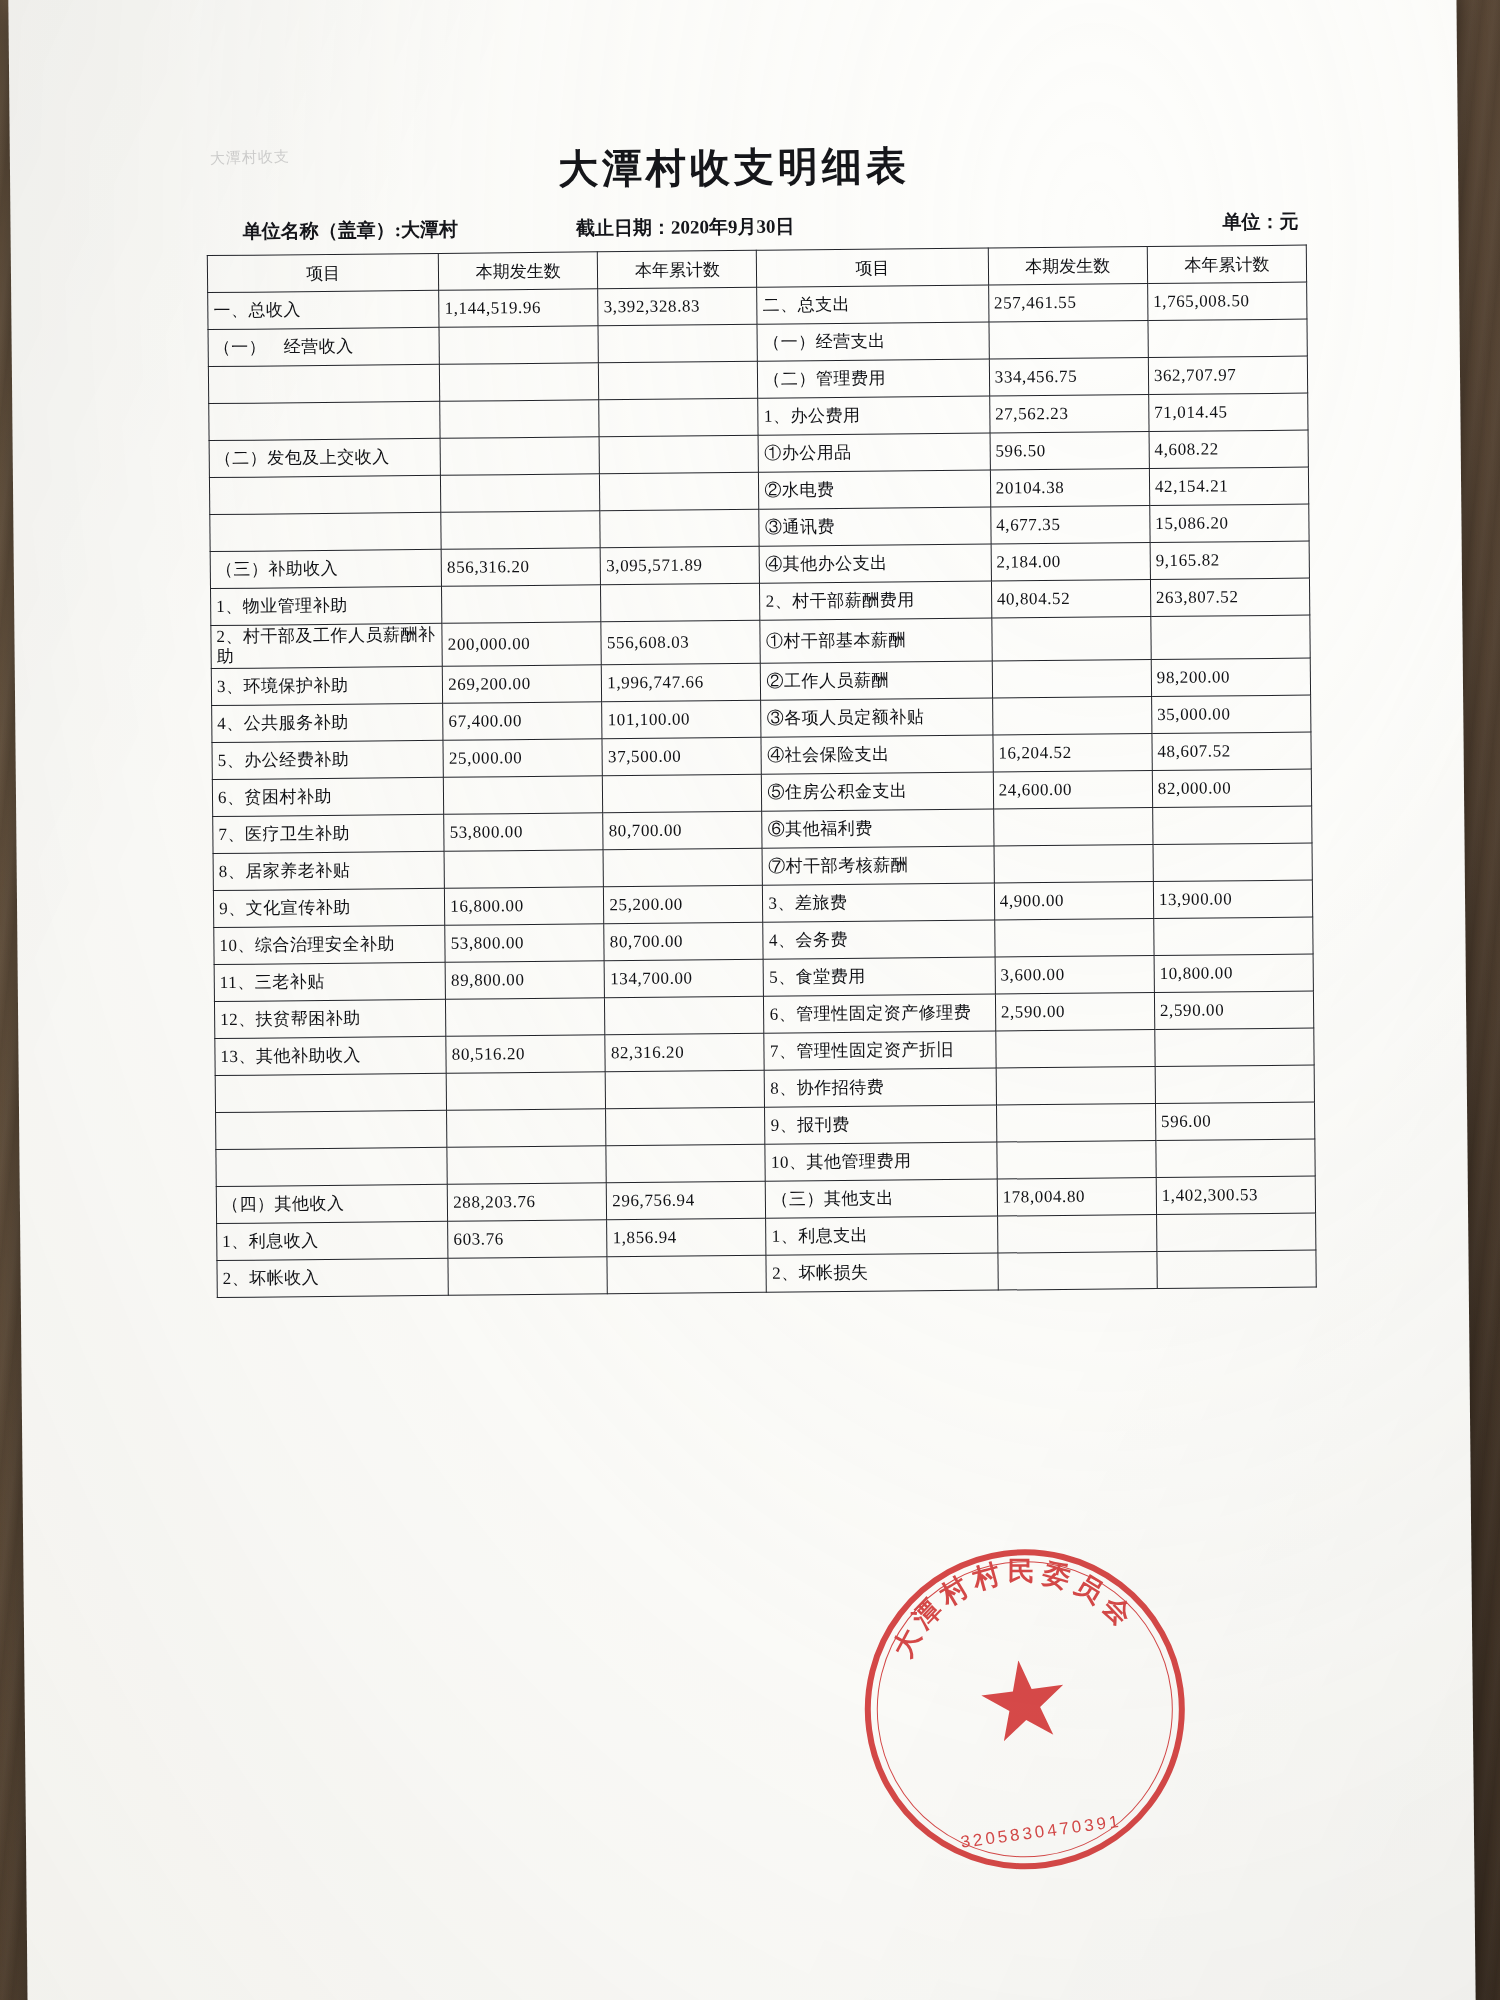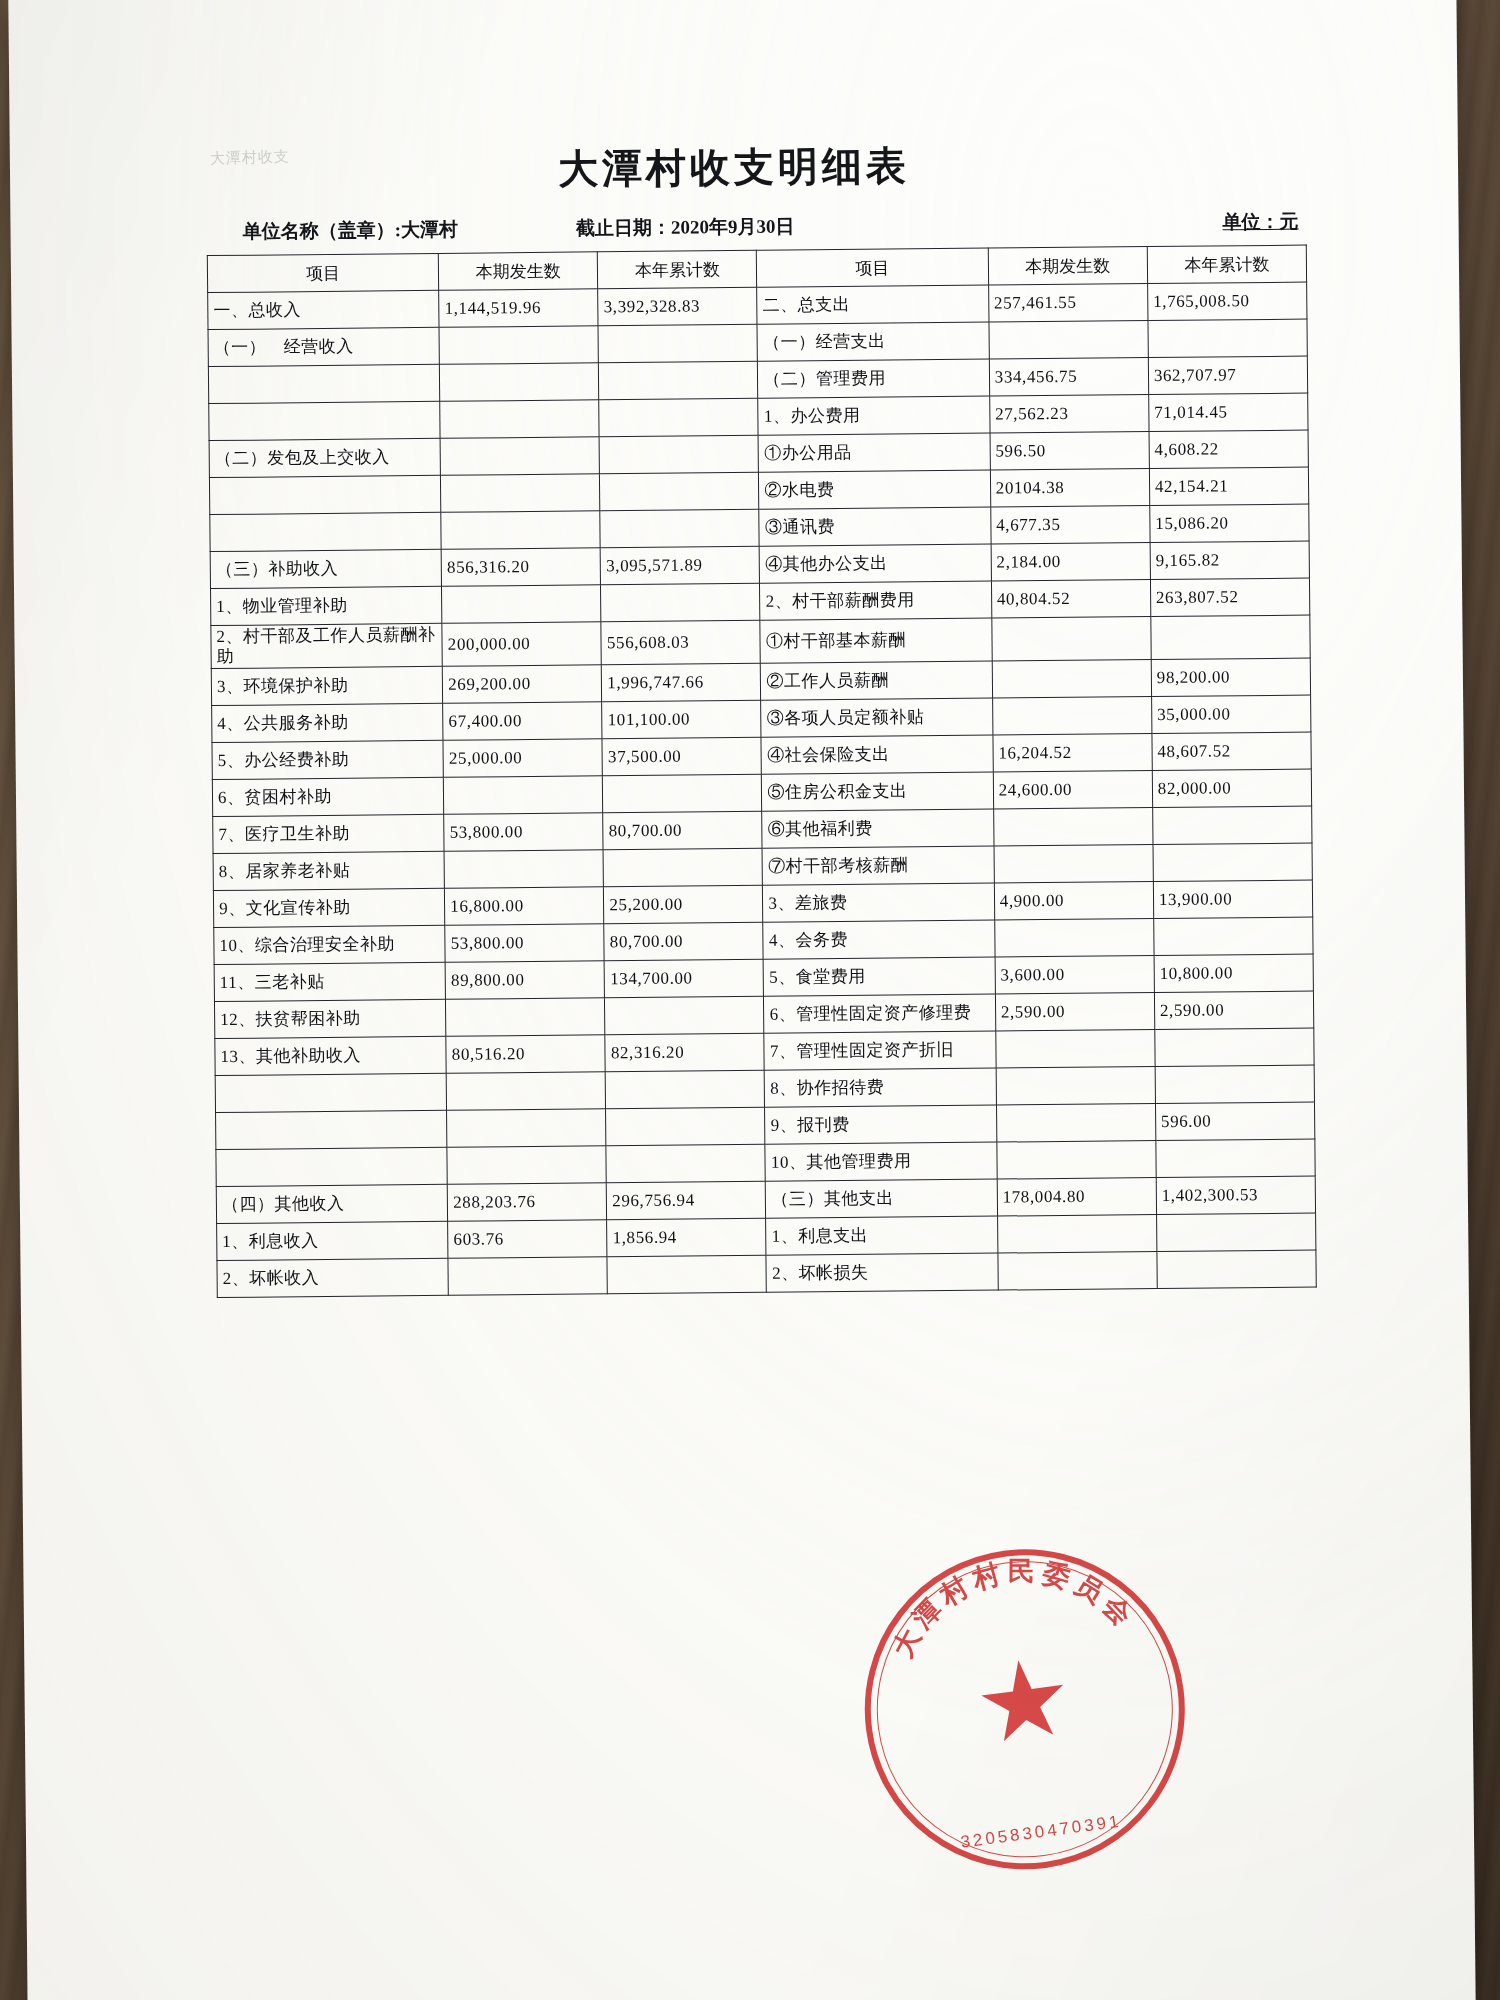--- a/index.html
+++ b/index.html
@@ -89,21 +89,21 @@
     left: 232px;
     right: 160px;
     font-size: 19px;
     font-weight: bold;
     color: #14151a;
     display: flex;
     align-items: baseline;
   }
   .meta-unit { flex: 0 0 auto; }
   .meta-date { flex: 0 0 auto; margin-left: 118px; font-weight: bold; }
-  .meta-money { margin-left: auto; font-weight: bold; text-decoration: underline; }
+  .meta-money { margin-left: auto; font-weight: bold; }
 
   table.fin {
     position: absolute;
     top: 258px;
     left: 196px;
     width: 1100px;
     border-collapse: collapse;
     table-layout: fixed;
     font-size: 17px;
     color: #111216;

